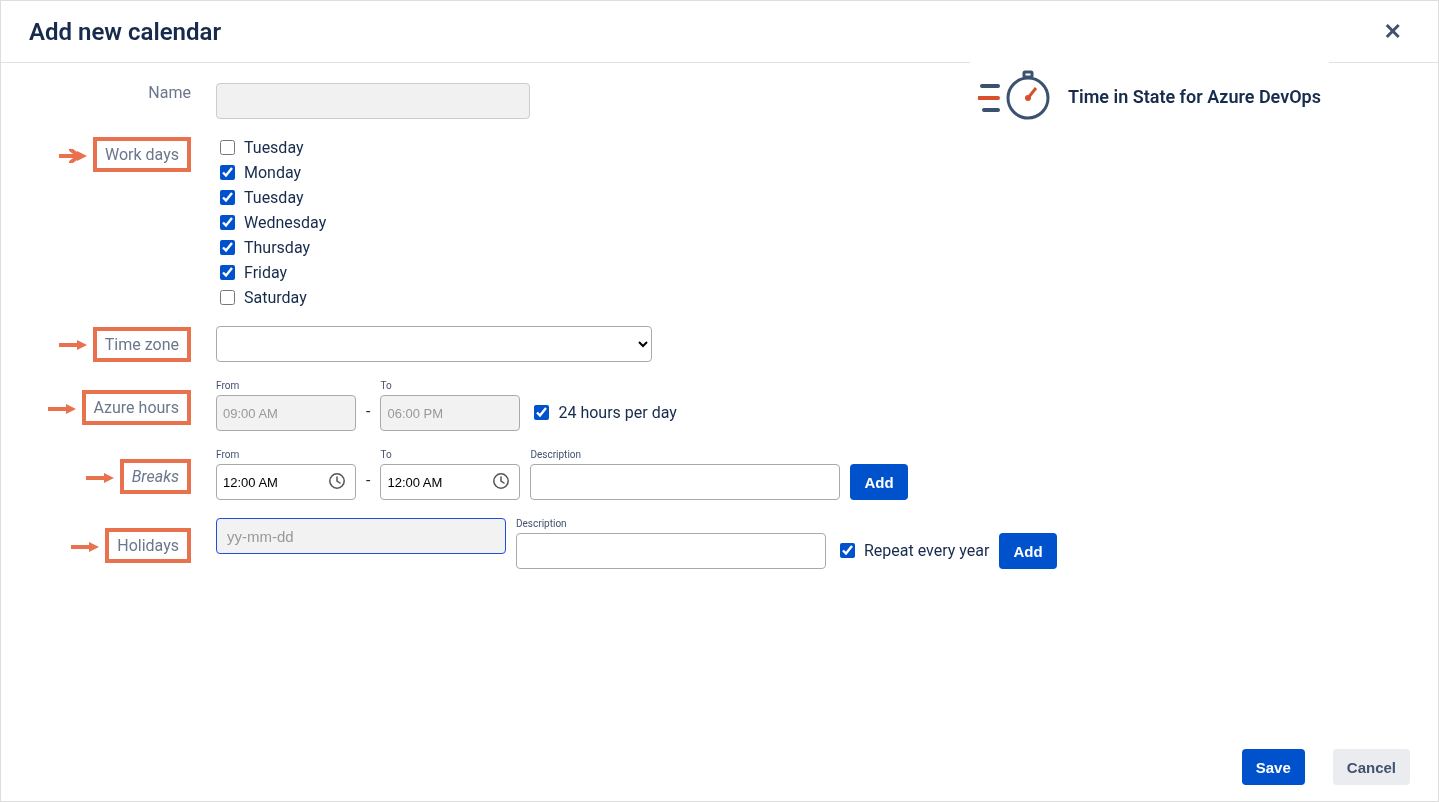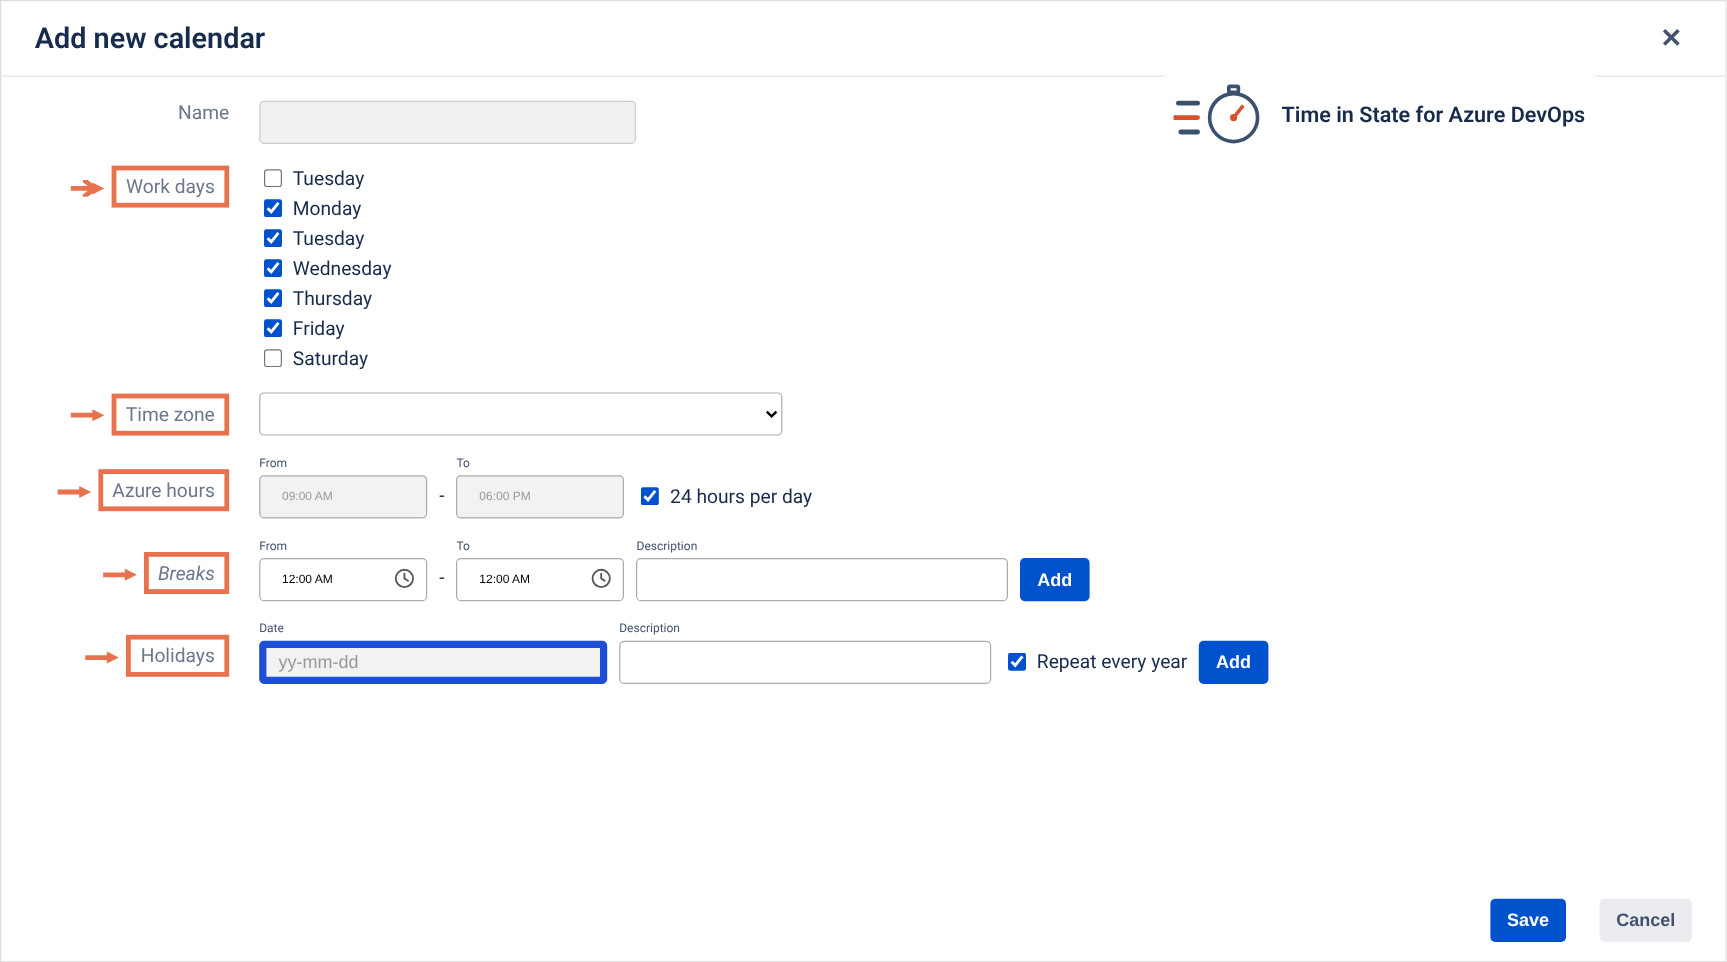--- a/index.html
+++ b/index.html
@@ -138,22 +138,22 @@
   }
   .sublabel {
     font-size: 10px;
     color: #42526E;
   }
   .time-input {
     width: 140px;
     height: 36px;
     border: 1px solid #aaa;
     border-radius: 4px;
-    padding: 4px 18px;
-    font-size: 10px;
+    padding: 4px 6px;
+    font-size: 13px;
     background:#fff;
   }
   .time-input[disabled] {
     background: #f2f2f2;
     color: #999;
   }
   .time-with-icon {
     position: relative;
     display: inline-block;
   }
@@ -185,21 +185,21 @@
     height: 36px;
     border: 1px solid #aaa;
     border-radius: 4px;
     padding: 4px 10px;
     font-size: 15px;
     background:#fff;
   }
   .date-input {
     width: 290px;
     height: 36px;
-    border: 6px solid #1d4ed8;
+    border: 1px solid #1d4ed8;
     border-radius: 4px;
     padding: 4px 10px;
     font-size: 15px;
     background:#f2f2f2;
   }
   .btn {
     height: 36px;
     padding: 0 14px;
     border: none;
     border-radius: 4px;
@@ -410,21 +410,20 @@
               <path d="M0 7 L18 7" stroke="#E8724D" stroke-width="4" stroke-linecap="round"></path>
               <path d="M18 2 L28 7 L18 12 Z" fill="#E8724D"></path>
             </svg>
         </span>
         <span class="highlight-box">
           <span class="label-text">Holidays</span>
         </span>
       </div>
       <div class="control-col">
         <div class="subgroup">
-          <span class="sublabel">Date</span>
           <input type="text" class="date-input" placeholder="yy-mm-dd" style="">
         </div>
         <div class="subgroup">
           <span class="sublabel">Description</span>
           <input type="text" class="desc-input" value="" style="">
         </div>
         <label class="inline-check">
           <input type="checkbox" id="repeat-cb" checked="" style="">
           <span>Repeat every year</span>
         </label>

